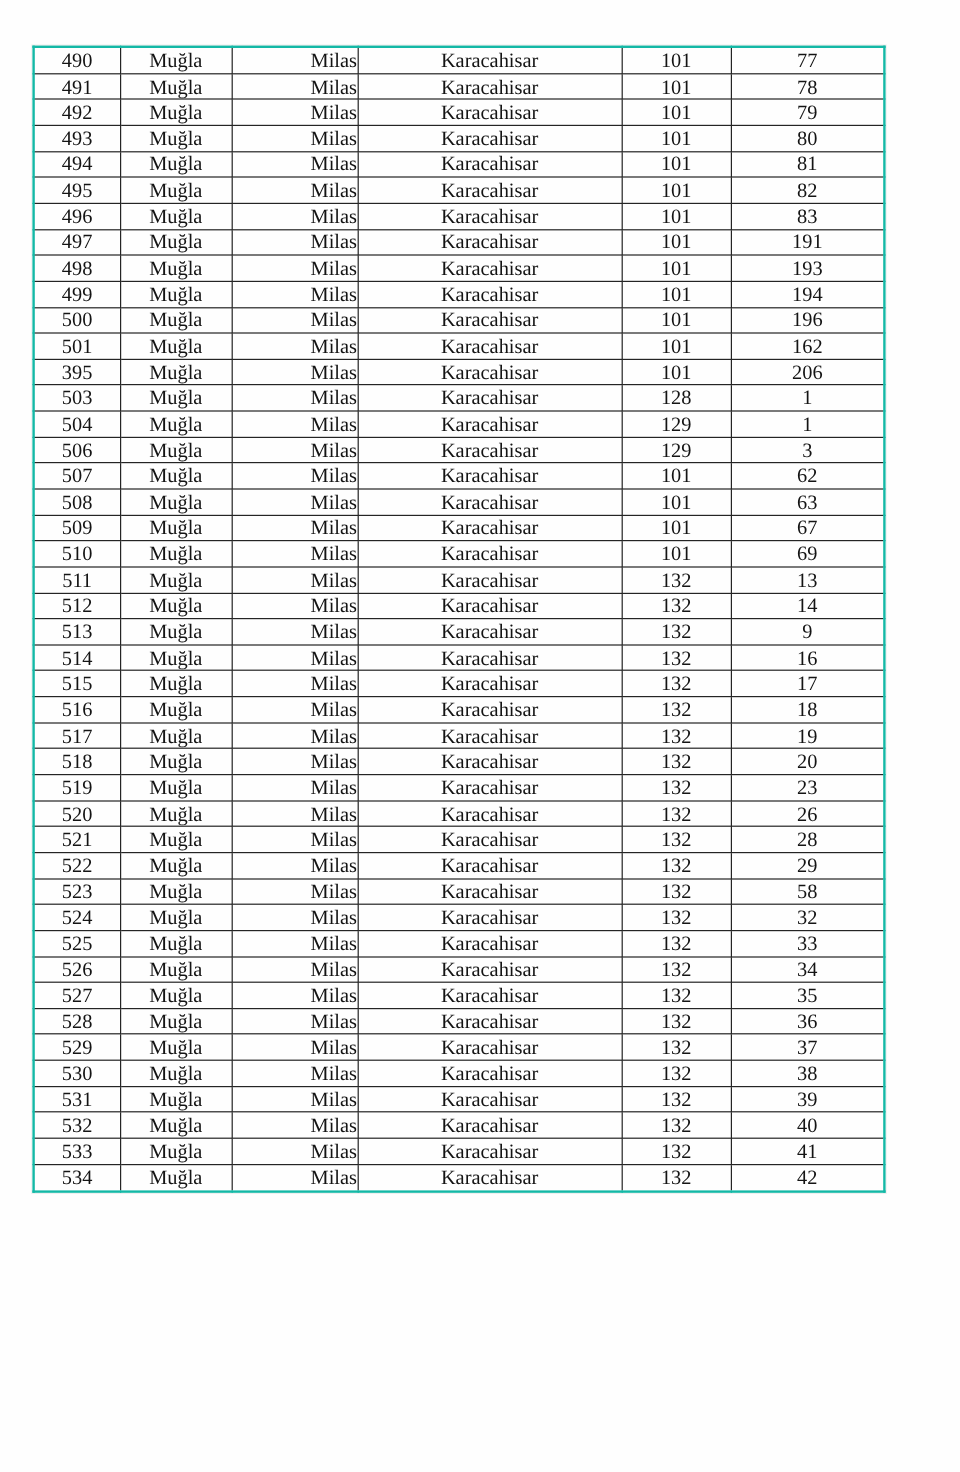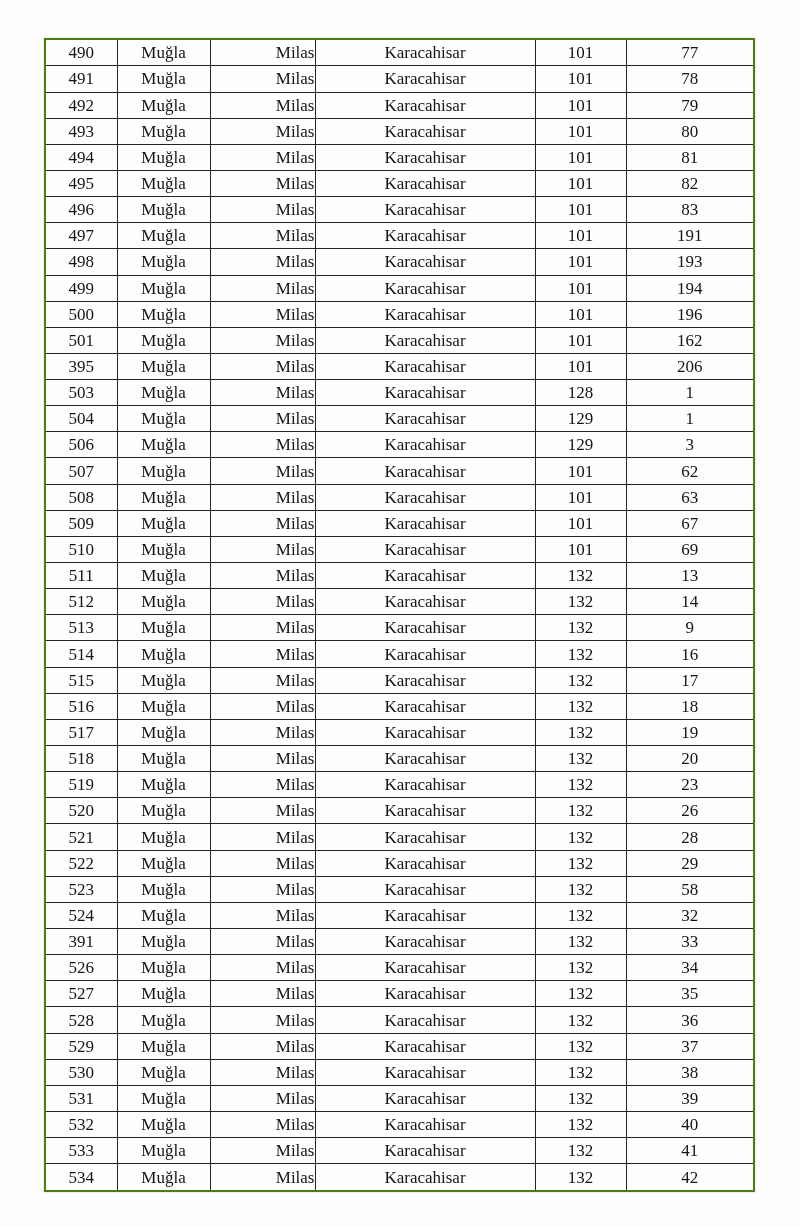--- a/index.html
+++ b/index.html
@@ -15,27 +15,27 @@
     color: #141414;
     overflow: hidden;
   }
   .page {
     position: absolute;
     inset: 0;
     background: #fefefe;
   }
   table.data-table {
     position: absolute;
-    left: 44px;
+    left: 27px;
     top: 38px;
     width: 710px;
-    height: 1154px;
+    height: 956px;
     border-collapse: collapse;
     table-layout: fixed;
-    border: 2px solid #4d7c0f;
+    border: 2px solid #14b8a6;
   }
   table.data-table td {
     border: 1px solid #242424;
     font-size: 17px;
     line-height: 1;
     padding: 0;
     white-space: nowrap;
     overflow: hidden;
     vertical-align: middle;
   }
@@ -373,21 +373,21 @@
   <tr>
     <td class="cell-no">524</td>
     <td class="cell-province">Muğla</td>
     <td class="cell-district">Milas</td>
     <td class="cell-village">Karacahisar</td>
     <td class="cell-block">132</td>
     <td class="cell-parcel">32</td>
   </tr>
 
   <tr>
-    <td class="cell-no">391</td>
+    <td class="cell-no">525</td>
     <td class="cell-province">Muğla</td>
     <td class="cell-district">Milas</td>
     <td class="cell-village">Karacahisar</td>
     <td class="cell-block">132</td>
     <td class="cell-parcel">33</td>
   </tr>
 
   <tr>
     <td class="cell-no">526</td>
     <td class="cell-province">Muğla</td>

